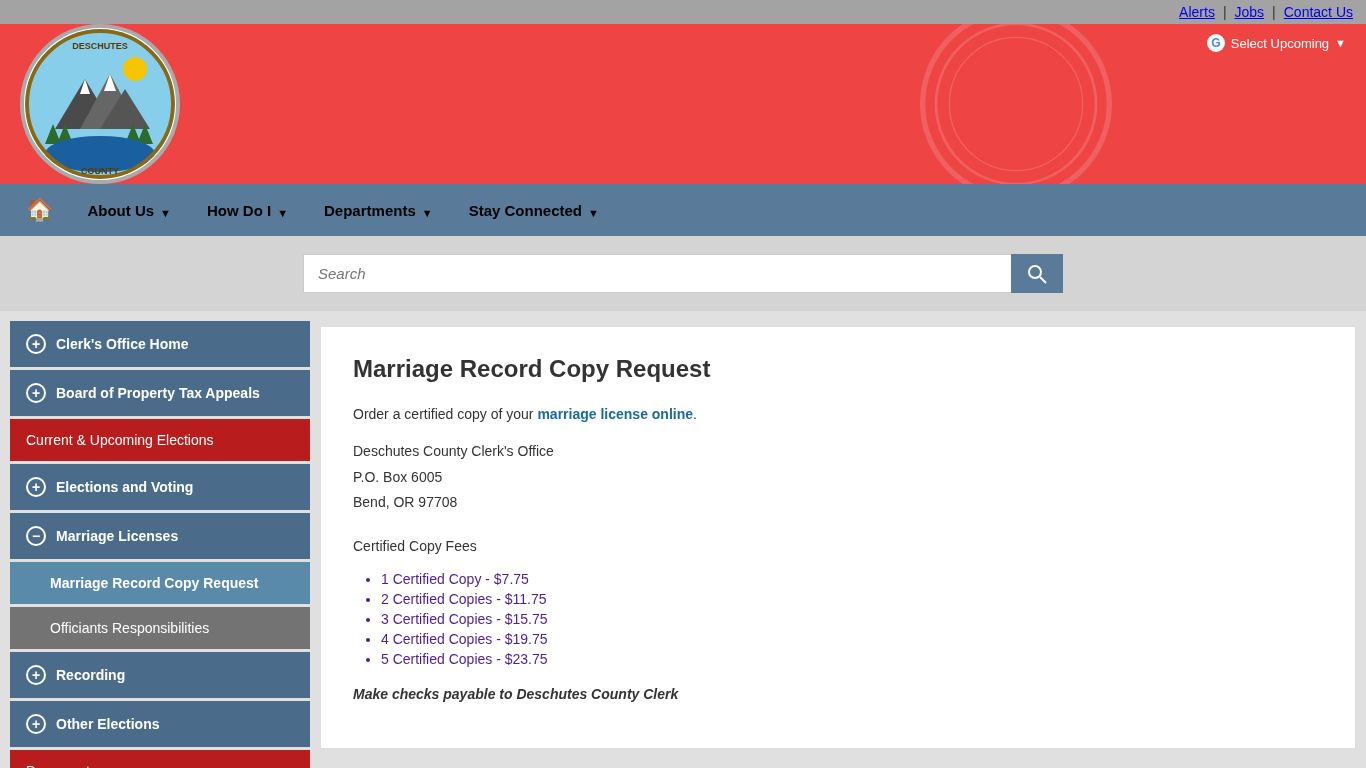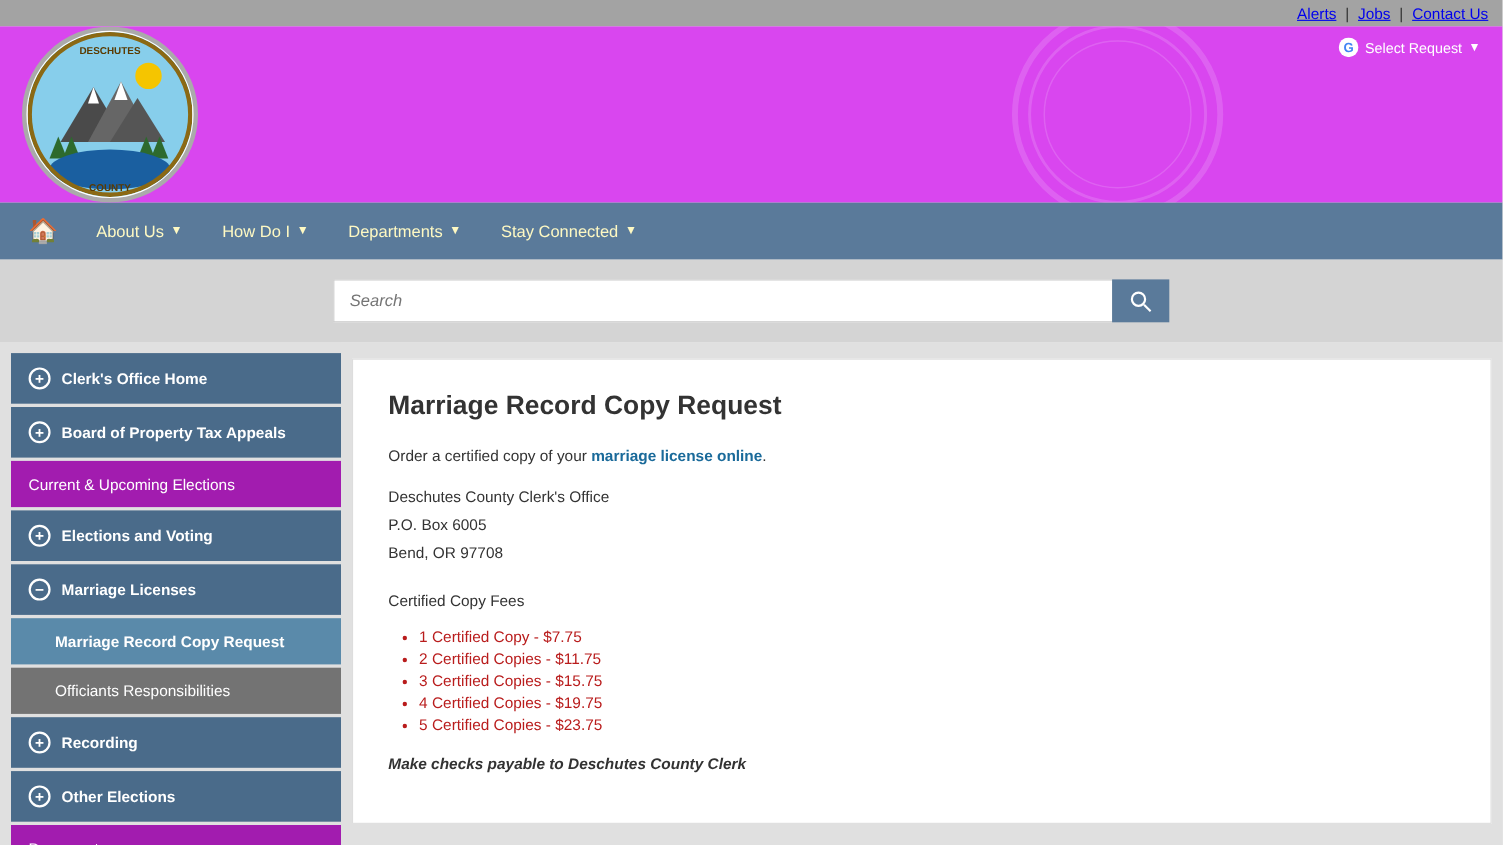--- a/index.html
+++ b/index.html
@@ -1,20 +1,20 @@
 <!DOCTYPE html>
 <html><head>
   <meta charset="utf-8">
   <style>
     * { box-sizing: border-box; margin: 0; padding: 0; }
     body { font-family: Arial, sans-serif; font-size: 14px; background: #e8e8e8; color: #333; }
 
     
     .header {
-      background: #d946ef;
+      background: #ef4444;
       display: flex;
       align-items: flex-start;
       padding: 0 20px;
       min-height: 130px;
       position: relative;
       overflow: hidden;
     }
     .header-bg-seal {
       position: absolute;
       right: 200px;
@@ -59,27 +59,27 @@
       background: none;
       border: none;
       cursor: pointer;
       color: #fff;
       font-size: 22px;
       padding: 10px 16px;
       display: flex;
       align-items: center;
     }
     .nav-item {
-      color: #fef9c3;
+      color: #000000;
       font-size: 15px;
-      font-weight: normal;
+      font-weight: bold;
       padding: 14px 18px;
       cursor: pointer;
       display: flex;
-      align-items: center;
+      align-items: flex-end;
       gap: 6px;
       white-space: nowrap;
       text-decoration: none;
     }
     .nav-arrow { font-size: 11px; }
 
     
     .search-section {
       background: #d4d4d4;
       padding: 18px 20px;
@@ -160,21 +160,21 @@
       margin-bottom: 3px;
       cursor: pointer;
       font-size: 14px;
     }
     .sidebar-sub-item.active {
       background: #5a8aaa;
       font-weight: bold;
     }
     .sidebar-plain-item {
       display: flex;
-      background: #a21caf;
+      background: #b91c1c;
       color: #fff;
       padding: 13px 16px;
       margin-bottom: 3px;
       cursor: pointer;
       font-size: 14px;
     }
 
     
     .main-content {
       flex: 1;
@@ -211,21 +211,21 @@
       margin-bottom: 8px;
       color: #333;
     }
     .fees-list {
       list-style: disc;
       padding-left: 28px;
       margin-bottom: 16px;
     }
     .fees-list li {
       margin-bottom: 4px;
-      color: #b91c1c;
+      color: #4c1d95;
     }
     .make-checks {
       font-style: italic;
       font-weight: bold;
       color: #333;
     }
 
     
     .top-utility {
       background: #a3a3a3;
@@ -285,21 +285,21 @@
         <text x="75" y="145" text-anchor="middle" font-size="9" font-weight="bold" fill="#5a3a00" font-family="Arial">COUNTY</text>
       </svg>
     </div>
   </div>
 
   <div style="position:absolute; right:20px; top:10px; display:flex; align-items:center; gap:6px;">
     <svg width="18" height="18" viewBox="0 0 18 18">
       <circle cx="9" cy="9" r="9" fill="#fff"></circle>
       <text x="9" y="13" text-anchor="middle" font-size="12" font-weight="bold" fill="#4285F4" font-family="Arial">G</text>
     </svg>
-    <span style="color:#fff; font-size:13px;">Select Request</span>
+    <span style="color:#fff; font-size:13px;">Select Upcoming</span>
     <span style="color:#fff; font-size:11px;">▼</span>
   </div>
 </div>
 
 <div class="main-nav">
   <button class="nav-home-btn">🏠</button>
   <a class="nav-item" href="#">
     <span>About Us</span>
     <span class="nav-arrow">▼</span>
   </a>

